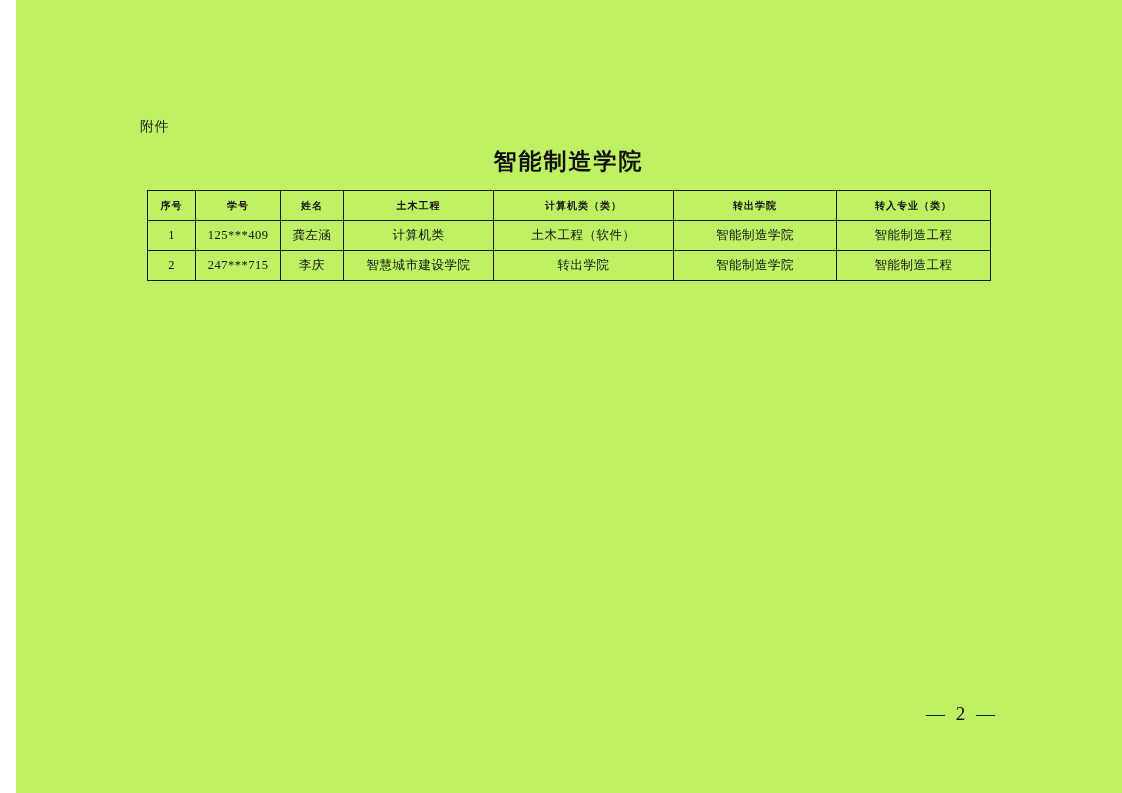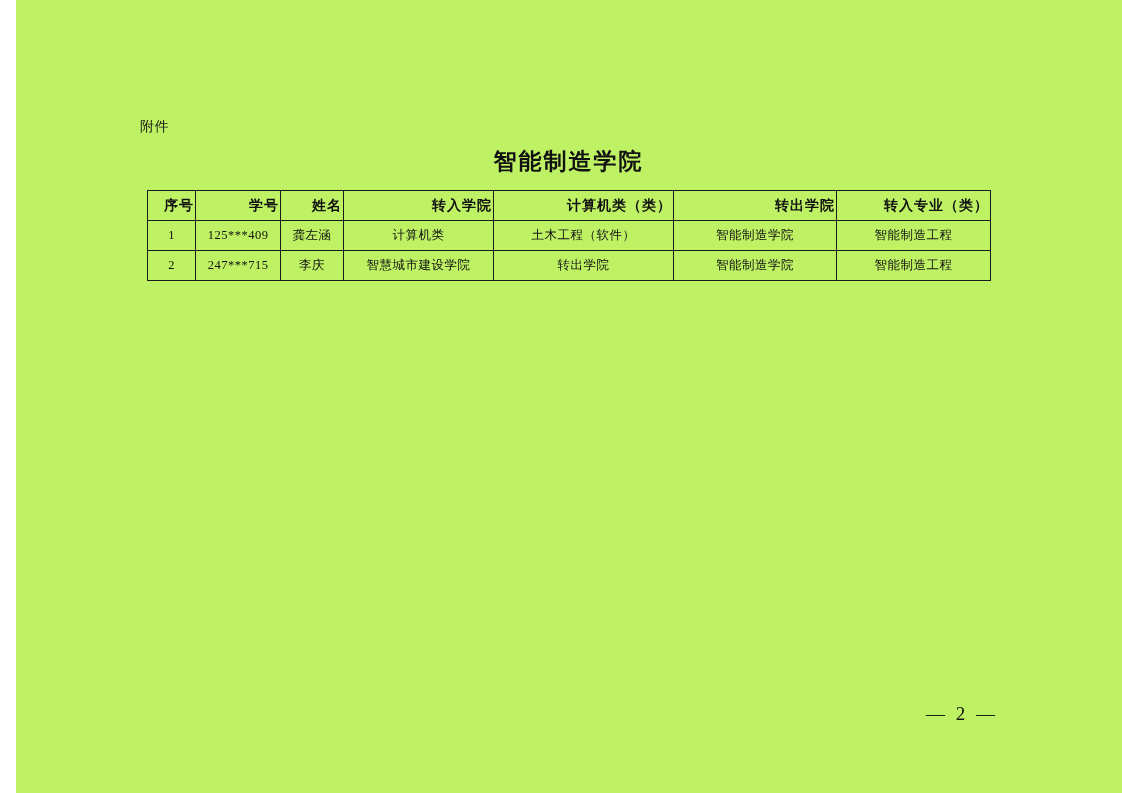--- a/index.html
+++ b/index.html
@@ -58,23 +58,22 @@
   table.students th,
   table.students td {
     border: 1px solid #1a1a1a;
     text-align: center;
     vertical-align: middle;
     color: #111111;
   }
   table.students th {
     height: 27px;
     font-weight: bold;
-    font-size: 14px;
+    font-size: 10px;
     letter-spacing: 1px;
-    text-align: right;
   }
   table.students td {
     height: 27px;
     font-weight: normal;
     font-size: 12.5px;
     letter-spacing: 0.5px;
   }
   col.c0 { width: 48px; }
   col.c1 { width: 85px; }
   col.c2 { width: 63px; }
@@ -116,21 +115,21 @@
           <col class="c3">
         <col class="c4">
           <col class="c5">
           <col class="c6">
       </colgroup>
       <thead>
         <tr>
           <th>序号</th>
           <th>学号</th>
           <th>姓名</th>
-          <th>转入学院</th>
+          <th>土木工程</th>
           <th>计算机类（类）</th>
           <th>转出学院</th>
           <th>转入专业（类）</th>
         </tr>
       </thead>
       <tbody>
         <tr>
           <td>1</td>
           <td>125***409</td>
           <td>龚左涵</td>

